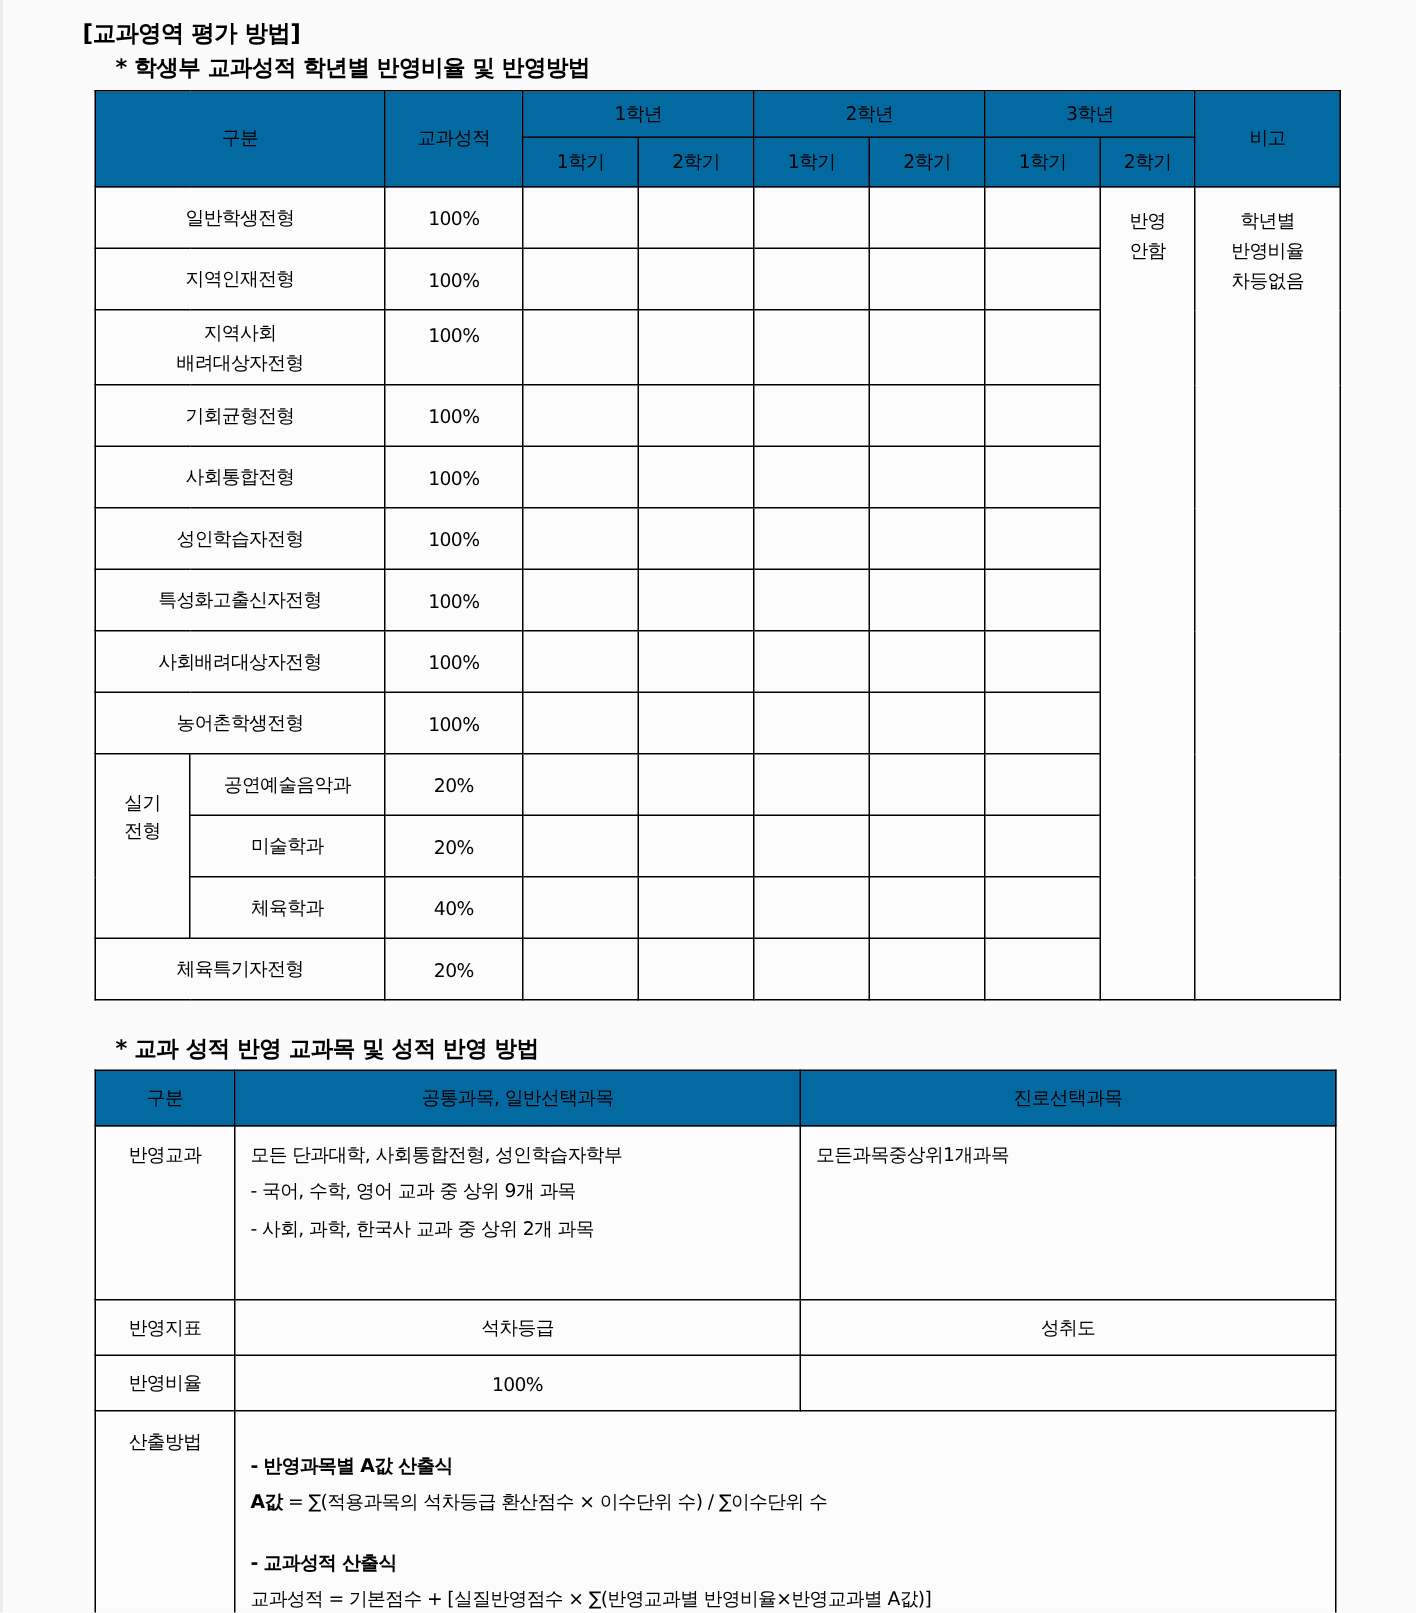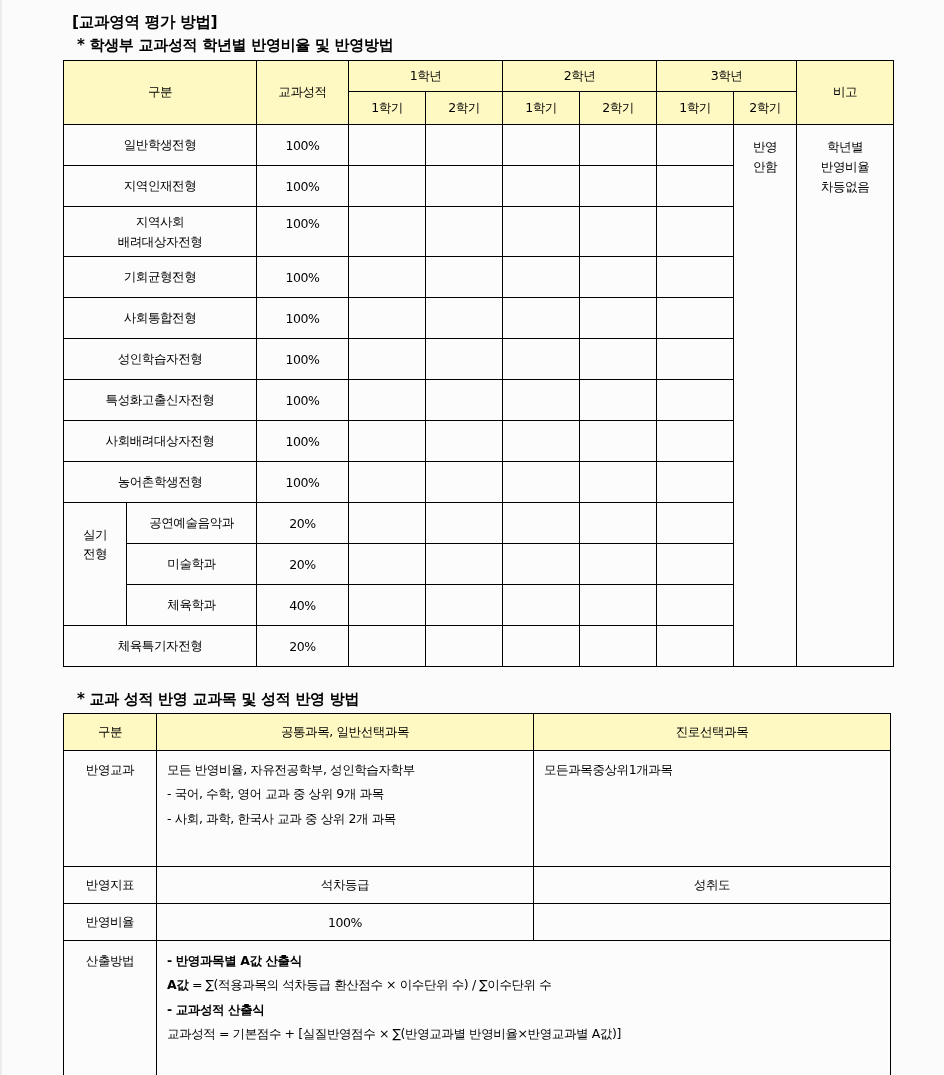--- a/index.html
+++ b/index.html
@@ -25,21 +25,21 @@
     left: 0;
     top: 0;
     width: 2px;
     height: 1075px;
     background: #ececec;
   }
 
   h1.doc-title {
     font-size: 15.5px;
     font-weight: bold;
-    margin: 4px 0 3px 72px;
+    margin: 4px 0 3px 55px;
     letter-spacing: -0.3px;
   }
   h2.sec-title {
     font-size: 15px;
     font-weight: bold;
     margin: 0 0 5px 77px;
     letter-spacing: -0.3px;
   }
   h2.sec-title.second {
     margin-top: 23px;
@@ -55,21 +55,21 @@
   table td, table th {
     border: 1px solid #000;
     font-weight: normal;
     font-size: 12.5px;
     text-align: center;
     vertical-align: middle;
     padding: 0 2px;
     letter-spacing: -0.4px;
   }
   .hdr {
-    background: #fef9c3;
+    background: #0369a1;
   }
 
   
   #table-admission { width: 810px; }
   #table-admission td { height: 40px; }
   #table-admission tr.hdr-top td { height: 30px; }
   #table-admission tr.hdr-sub td { height: 32px; }
   #table-admission td.two-line { line-height: 1.55; text-align: center; }
   #table-admission td.vert-note { vertical-align: top; padding-top: 12px; line-height: 1.6; }
   #table-admission td.pct { font-size: 12.5px; }
@@ -80,21 +80,21 @@
   #table-subjects td.cell-left {
     text-align: left;
     padding-left: 10px;
     line-height: 1.95;
   }
   #table-subjects td.tall { height: 104px; vertical-align: top; padding-top: 7px; }
   #table-subjects td.tall-label { height: 104px; vertical-align: top; padding-top: 11px; }
   #table-subjects td.calc { height: 128px; vertical-align: top; padding-top: 8px; }
   #table-subjects td.calc-label { height: 128px; vertical-align: top; padding-top: 12px; }
   .calc-line { line-height: 1.95; white-space: nowrap; }
-  .calc-line.b { font-weight: bold; }
+  .calc-line.b { font-weight: bold; margin-top: 16px; }
   .calc-line .bold-lead { font-weight: bold; }
 </style>
 </head>
 <body>
 
 <div class="edge-line"></div>
 
 <div class="page">
 
   <h1 class="doc-title">[교과영역 평가 방법]</h1>
@@ -290,21 +290,21 @@
     <tbody>
       <tr>
         <td class="hdr">구분</td>
         <td class="hdr">공통과목, 일반선택과목</td>
         <td class="hdr">진로선택과목</td>
       </tr>
 
       <tr>
         <td class="tall-label">반영교과</td>
         <td class="tall cell-left">
-          <div>모든 반영비율, 자유전공학부, 성인학습자학부</div>
+          <div>모든 단과대학, 사회통합전형, 성인학습자학부</div>
           <div>- 국어, 수학, 영어 교과 중 상위 9개 과목</div>
           <div>- 사회, 과학, 한국사 교과 중 상위 2개 과목</div>
         </td>
         <td class="tall cell-left">모든과목중상위1개과목</td>
       </tr>
 
       <tr>
         <td>반영지표</td>
         <td>석차등급</td>
         <td>성취도</td>

